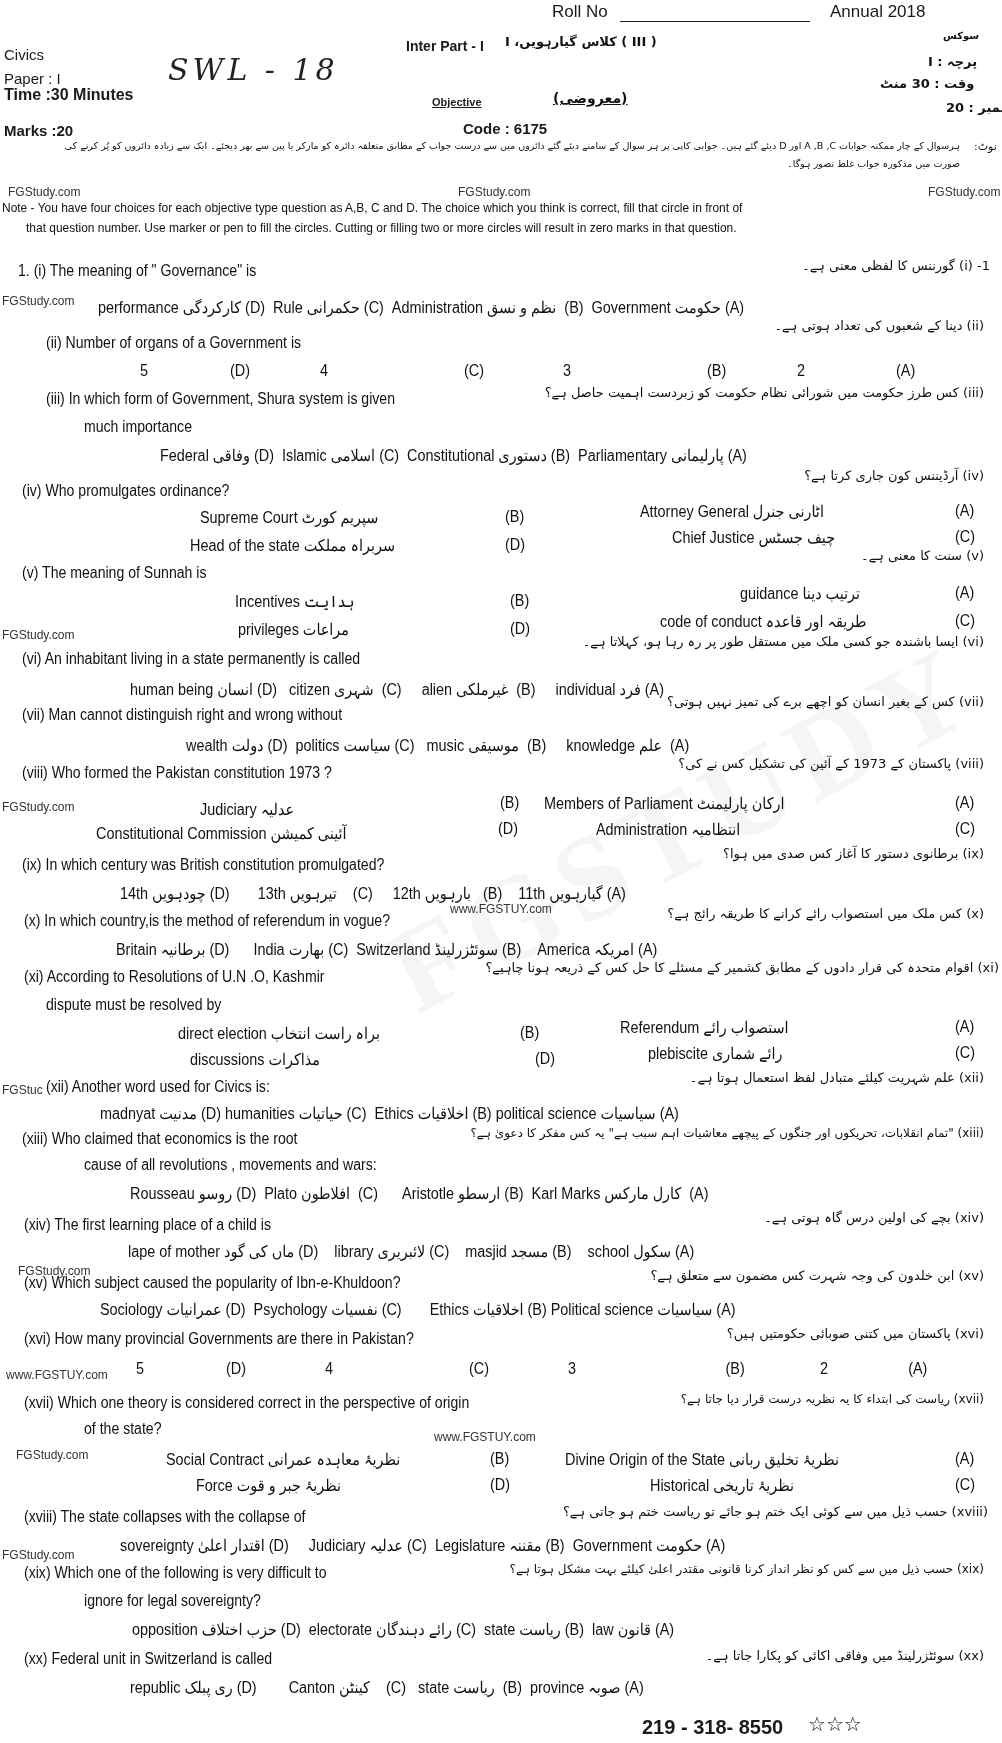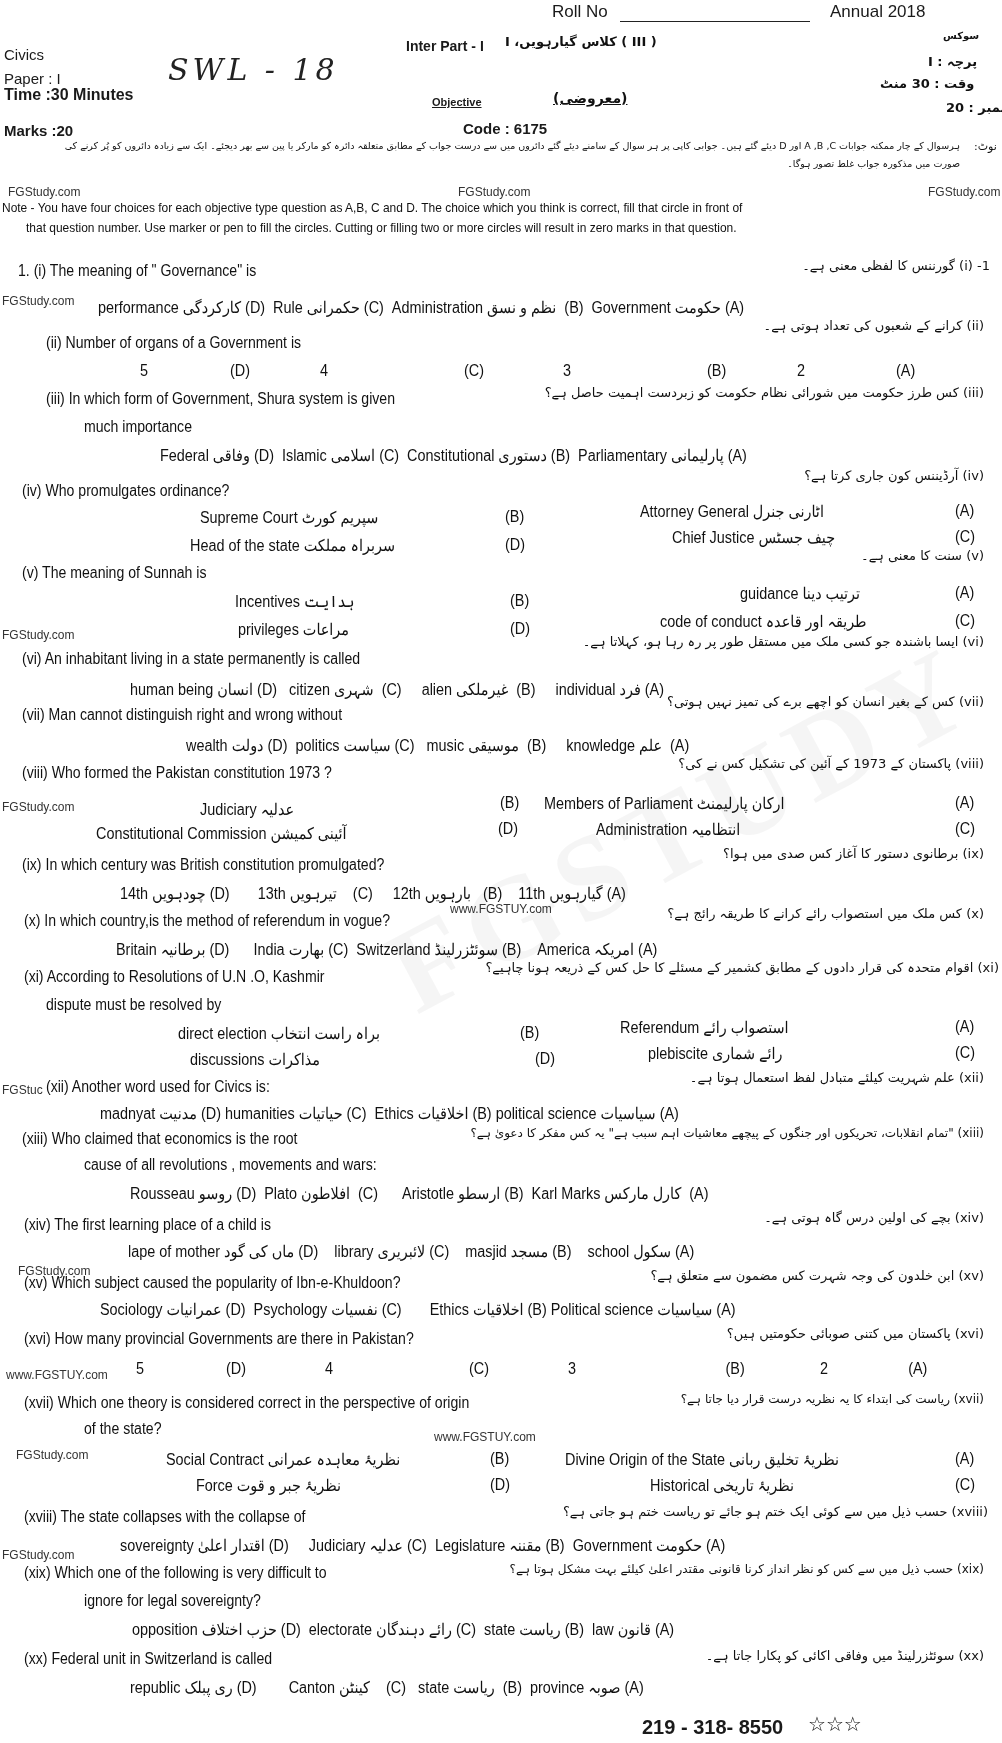--- a/index.html
+++ b/index.html
@@ -62,21 +62,21 @@
 <div class="abs ur urq" style="right:12px;top:258px;">1- (i) گورننس کا لفظی معنی ہے۔</div>
 <div class="abs wm" style="left:2px;top:294px;">FGStudy.com</div>
 <div class="abs opt" style="left:98px;top:298px;">
   <span>performance کارکردگی</span> (D)&nbsp;
   <span>Rule حکمرانی</span> (C)&nbsp;
   <span>Administration نظم و نسق</span> &nbsp;(B)&nbsp;
   <span>Government حکومت</span> (A)
 </div>
 
 <div class="abs q" style="left:46px;top:334px;"><span>(ii)</span> <span>Number of organs of a Government is</span></div>
-<div class="abs ur urq" style="right:18px;top:318px;">(ii) کرانے کے شعبوں کی تعداد ہوتی ہے۔</div>
+<div class="abs ur urq" style="right:18px;top:318px;">(ii) دینا کے شعبوں کی تعداد ہوتی ہے۔</div>
 <div class="abs opt" style="left:140px;top:362px;word-spacing:0;">
   <span style="display:inline-block;width:100px;">5</span><span style="display:inline-block;width:100px;">(D)</span><span style="display:inline-block;width:160px;">4</span><span style="display:inline-block;width:110px;">(C)</span><span style="display:inline-block;width:160px;">3</span><span style="display:inline-block;width:100px;">(B)</span><span style="display:inline-block;width:110px;">2</span><span>(A)</span>
 </div>
 
 <div class="abs q" style="left:46px;top:390px;"><span>(iii)</span> <span>In which form of Government, Shura system is given</span></div>
 <div class="abs q" style="left:84px;top:418px;">much importance</div>
 <div class="abs ur urq" style="right:18px;top:385px;">(iii) کس طرز حکومت میں شورائی نظام حکومت کو زبردست اہمیت حاصل ہے؟</div>
 <div class="abs opt" style="left:160px;top:446px;">
   <span>Federal وفاقی</span> (D)&nbsp;
   <span>Islamic اسلامی</span> (C)&nbsp;

